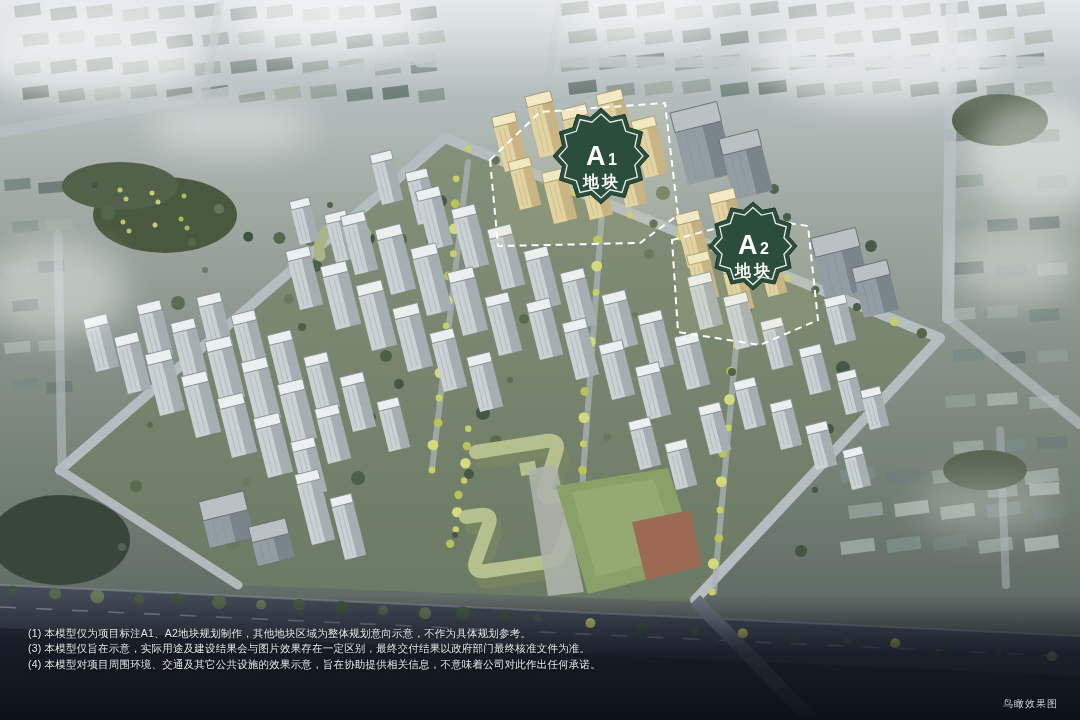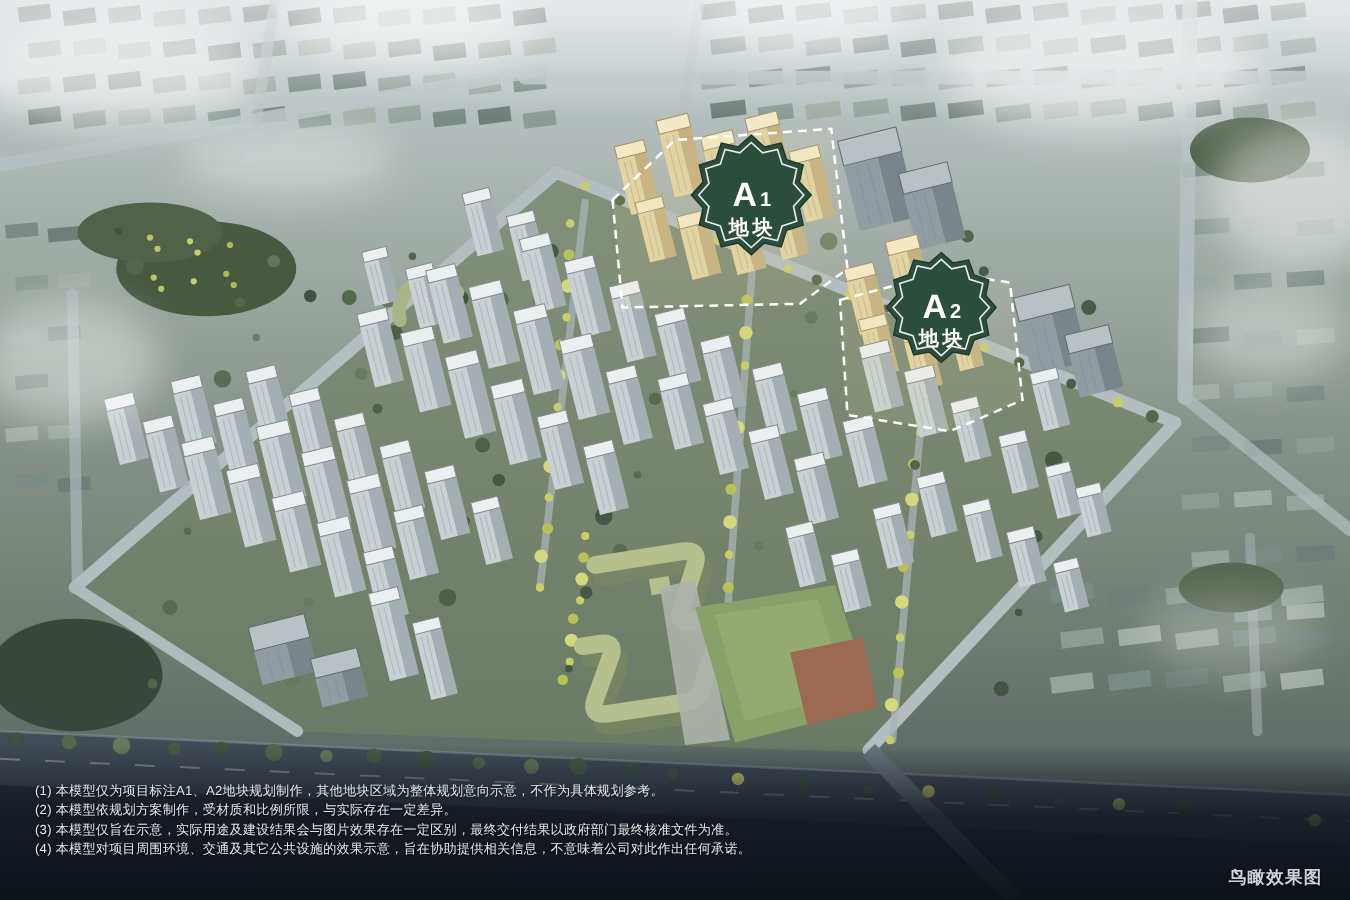--- a/index.html
+++ b/index.html
@@ -12,22 +12,22 @@
   svg text{font-family:"Liberation Sans","DejaVu Sans",sans-serif;}
   .badge-letter{font-size:27px;font-weight:bold;fill:#fff;}
   .badge-number{font-size:16px;font-weight:bold;fill:#fff;}
   .badge-label{font-size:16px;font-weight:bold;fill:#fff;letter-spacing:3px;}
   .footer-text{position:absolute;left:28px;top:626px;z-index:5;}
   .dline{
     font-size:10.5px;line-height:15.4px;color:#e6e9ec;letter-spacing:.2px;
     text-shadow:0 1px 2px rgba(0,0,0,.85);white-space:nowrap;font-weight:500;
   }
   .caption{
-    position:absolute;right:22px;bottom:9px;z-index:5;font-size:14px;color:#cdd2d9;
-    text-shadow:0 1px 2px rgba(0,0,0,.9);font-weight:700;letter-spacing:1px;
+    position:absolute;right:22px;bottom:9px;z-index:5;font-size:10px;color:#cdd2d9;
+    text-shadow:0 1px 2px rgba(0,0,0,.9);font-weight:400;letter-spacing:1px;
   }
 </style>
 </head>
 <body>
 
 <div class="stage">
   <svg width="1080" height="720" viewBox="0 0 1080 720">
     <defs>
       <linearGradient id="siteG" x1="0" y1="0" x2="0" y2="1">
         <stop offset="0" stop-color="#83907a"></stop>
@@ -1037,18 +1037,17 @@
       <text class="badge-letter" x="738" y="254">A</text>
       <text class="badge-number" x="760" y="254">2</text>
       <text class="badge-label" x="735" y="276">地块</text>
     </g>
 
     <rect x="0" y="596" width="1080" height="124" fill="url(#footG)"></rect>
   </svg>
 
   <div class="footer-text">
     <div class="dline">(1) 本模型仅为项目标注A1、A2地块规划制作，其他地块区域为整体规划意向示意，不作为具体规划参考。</div>
-    <div class="dline">(2) 本模型依规划方案制作，受材质和比例所限，与实际存在一定差异。</div>
     <div class="dline">(3) 本模型仅旨在示意，实际用途及建设结果会与图片效果存在一定区别，最终交付结果以政府部门最终核准文件为准。</div>
     <div class="dline">(4) 本模型对项目周围环境、交通及其它公共设施的效果示意，旨在协助提供相关信息，不意味着公司对此作出任何承诺。</div>
   </div>
   <div class="caption">鸟瞰效果图</div>
 </div>
 
 </body></html>

